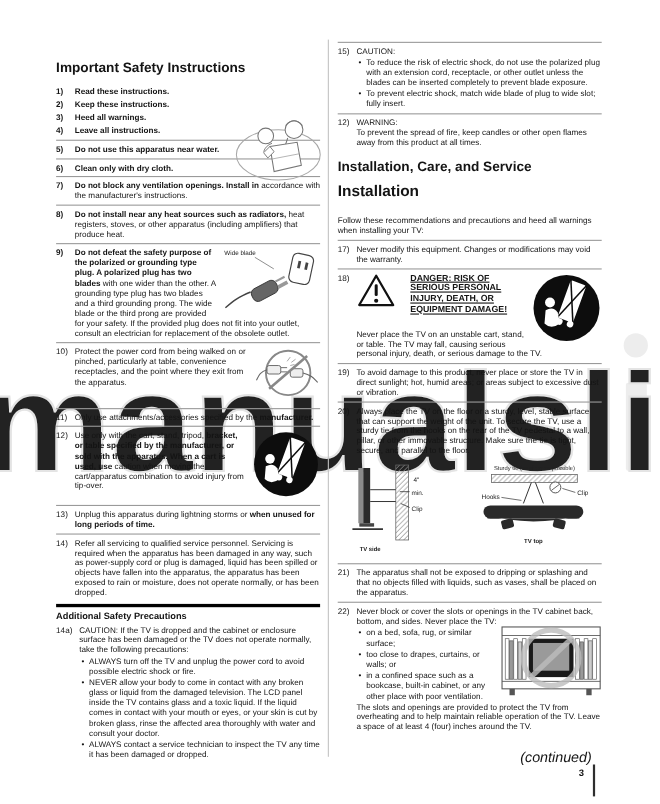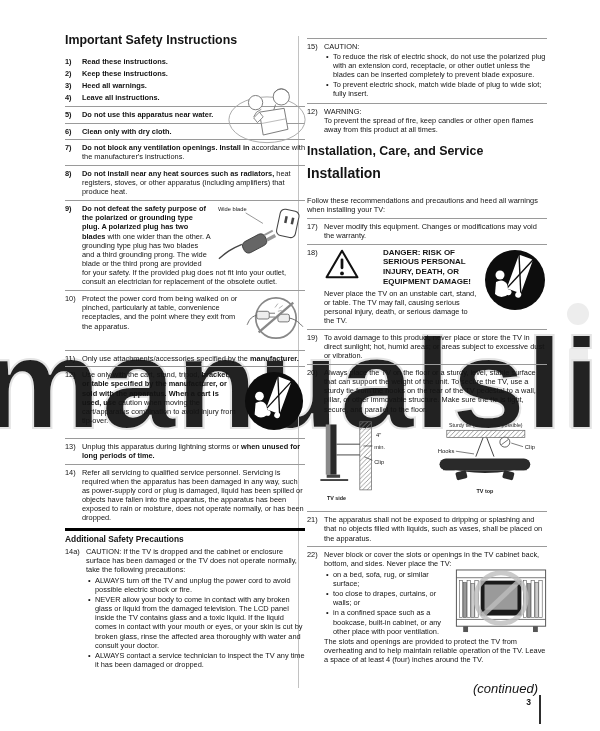--- a/index.html
+++ b/index.html
@@ -5,21 +5,21 @@
   html,body{margin:0;padding:0;}
   body{
     width:600px;height:731px;position:relative;overflow:hidden;
     background:#ffffff;color:#141414;
     font-family:"Liberation Sans", sans-serif;
     font-size:7.4px;line-height:1.24;
     -webkit-font-smoothing:antialiased;
   }
   .wm{position:absolute;left:0;top:0;z-index:0;pointer-events:none;}
   .col{position:absolute;top:34px;width:240px;z-index:1;}
-  #leftcol{left:65px;}
+  #leftcol{left:51px;margin-top:21px;}
   #rightcol{left:307px;}
   .coldiv{position:absolute;left:298px;top:36px;height:652px;width:1px;background:#c2c2c2;z-index:1;}
   .h1{font-size:12.4px;font-weight:bold;line-height:1.1;margin:0 0 9px 0;}
   .h2{font-size:14px;font-weight:bold;margin:8px 0 13px 0;}
   .h3{font-size:8.4px;font-weight:bold;margin:0 0 3px 0;}
   .sep{border-top:1px solid #9a9a9a;height:0;margin:3.5px 0 3px 0;}
   .thick{border-top:3px solid #000;margin:5px 0 3px 0;}
   .item{margin:0 0 3px 0;}
   .row{display:flex;align-items:flex-start;}
   .num{flex:none;width:17px;}
@@ -27,21 +27,21 @@
   .bnum{font-weight:bold;}
   .txt{flex:1;min-width:0;}
   .b{font-weight:bold;}
   .fr{float:right;margin:0 0 2px 5px;}
   .bullets{margin-top:1px;}
   .brow{display:flex;margin:0 0 1px 2px;}
   .bdot{flex:none;width:7px;}
   .btxt{flex:1;min-width:0;}
   .people{position:absolute;top:26px;right:-2px;}
   .introwrap{position:relative;}
-  .dangerhead{display:flex;gap:23px;margin-bottom:2px;}
+  .dangerhead{display:flex;gap:13px;margin-bottom:12px;text-decoration:underline;}
   .dangertitle{font-size:8px;line-height:1.22;width:102px;}
   .diagrams{display:flex;gap:10px;margin:4px 0 2px 8px;}
   .continued{position:absolute;left:452px;top:681px;width:86px;text-align:right;font-style:italic;font-size:13px;z-index:2;}
   .pagenum{position:absolute;left:505px;top:697px;width:26px;text-align:right;font-weight:bold;font-size:8.6px;z-index:2;}
   .pagebar{position:absolute;left:539px;top:695px;width:2px;height:29px;background:#2e2e2e;z-index:2;}
   svg text{font-family:"Liberation Sans", sans-serif;fill:#222;}
   .cap{font-weight:bold;}
 </style>
 </head>
 <body>

